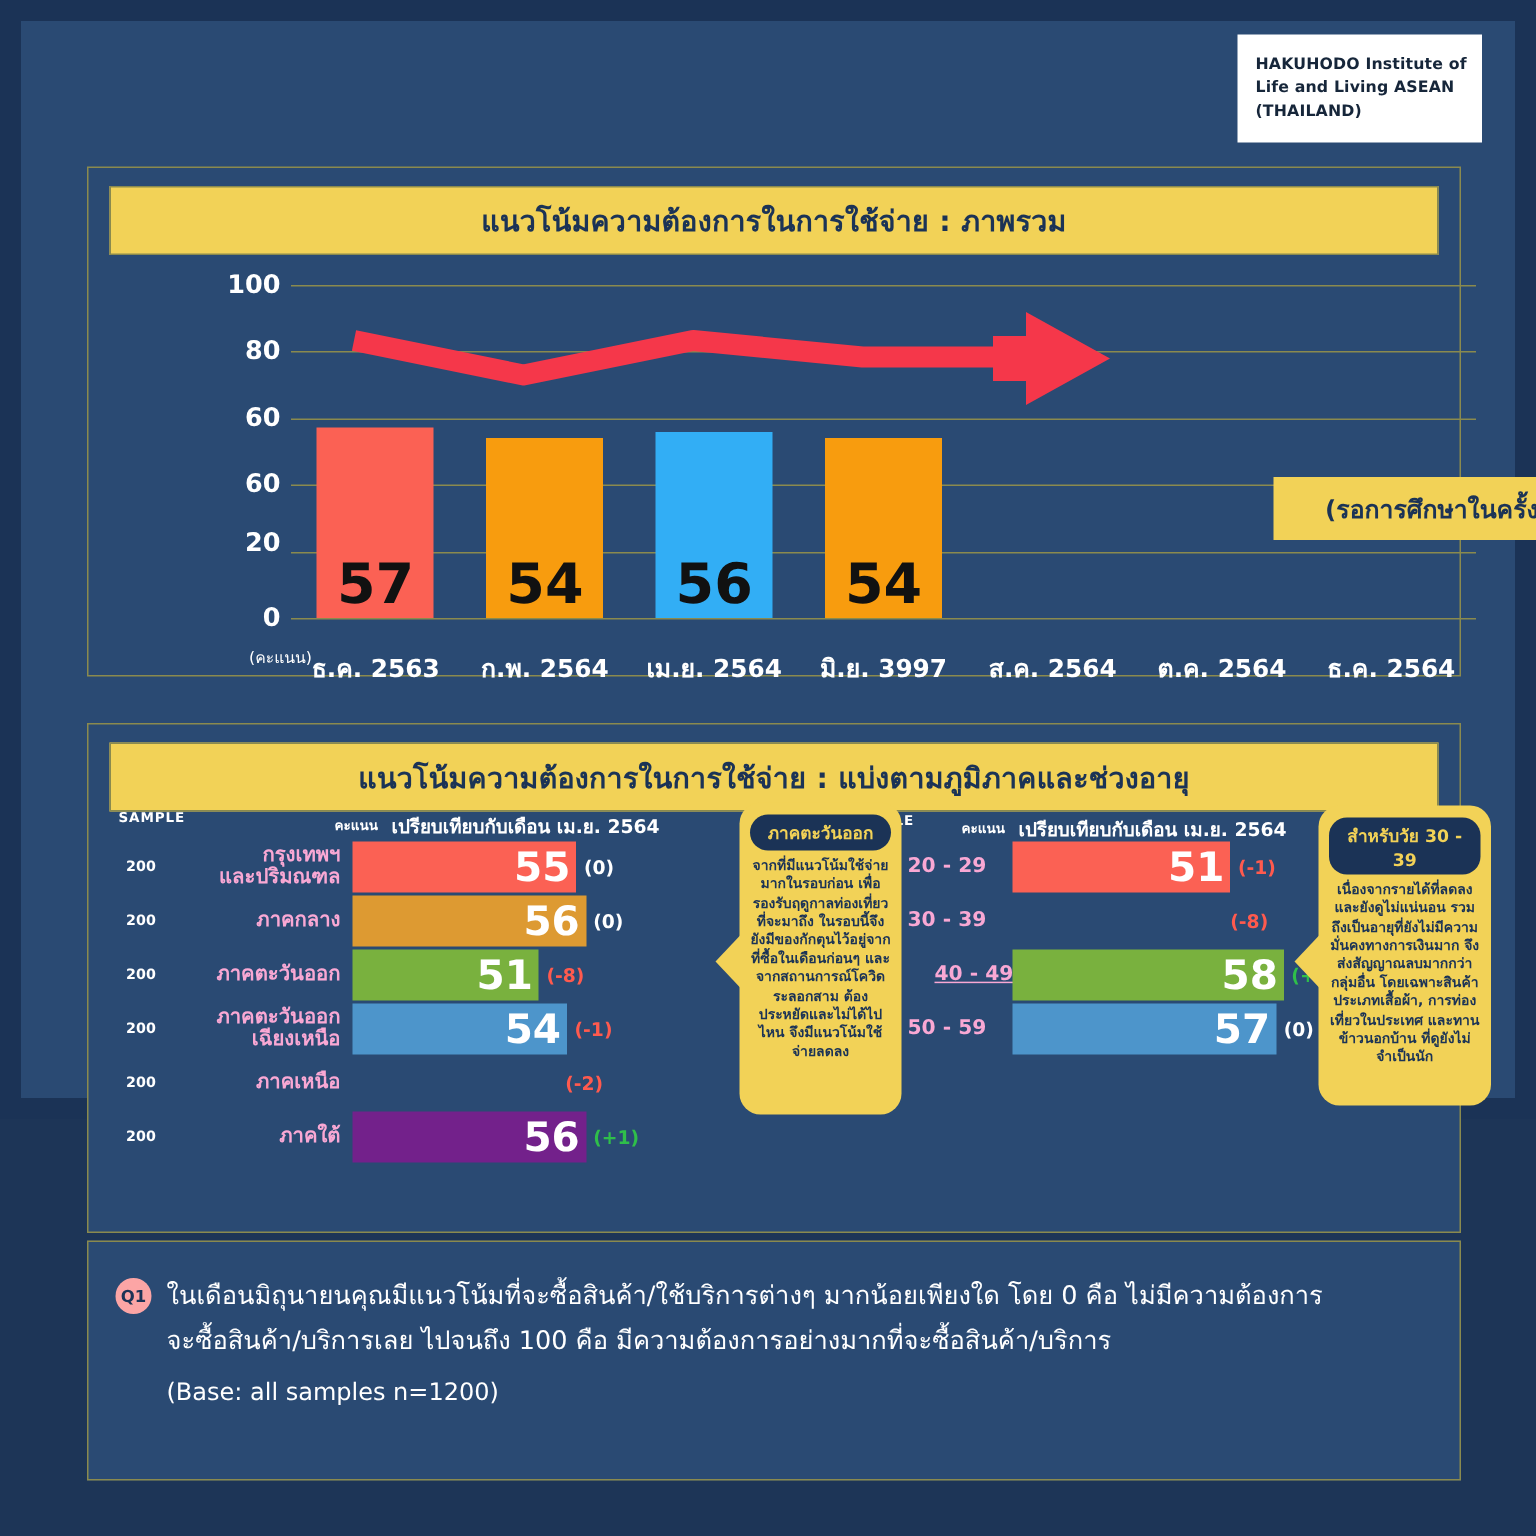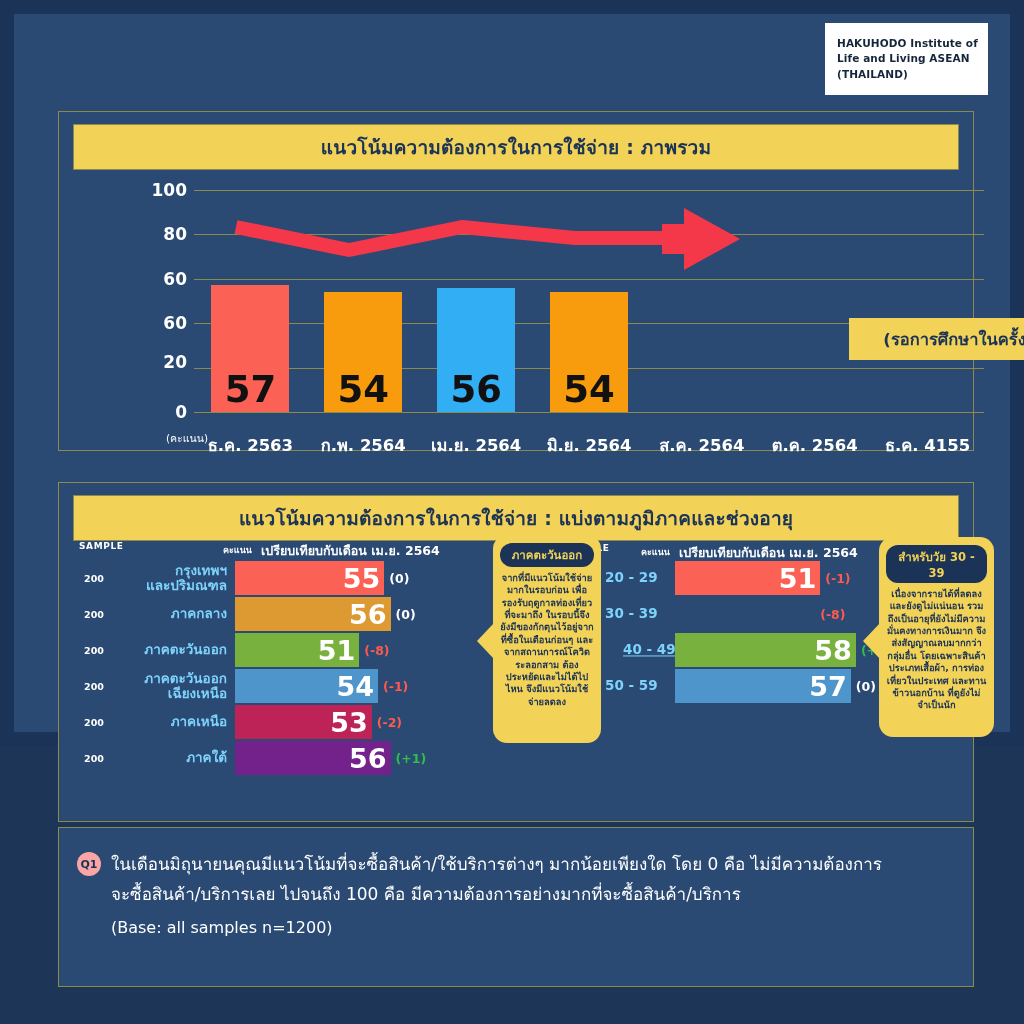--- a/index.html
+++ b/index.html
@@ -115,21 +115,21 @@
   }
 
   .hrow{position:relative;height:34px;margin-bottom:2px;}
   .hrow .samp{
     position:absolute;left:0;width:42px;text-align:center;
     color:#ffffff;font-size:9.5px;font-weight:bold;
     top:50%;transform:translateY(-50%);
   }
   .hrow .lbl{
     position:absolute;text-align:right;
-    color:#7dd3fc;font-size:13.5px;font-weight:bold;line-height:1.12;
+    color:#f9a8d4;font-size:13.5px;font-weight:bold;line-height:1.12;
     top:50%;transform:translateY(-50%);
   }
   .hrow .hbar{
     position:absolute;height:34px;top:0;
     display:flex;align-items:center;justify-content:flex-end;
     box-sizing:border-box;padding-right:4px;
   }
   .hrow .hbar .num{
     color:#ffffff;font-size:27px;font-weight:bold;line-height:1;
   }
@@ -236,24 +236,24 @@
           </svg>
         </div>
         <div class="pending-box">
           <span>(รอการศึกษาในครั้งต่อไป)</span>
         </div>
       </div>
       <div id="xticks">
             <div class="xtick" style="left: 131.429px;">ธ.ค. 2563</div>
             <div class="xtick" style="left: 244.286px;">ก.พ. 2564</div>
             <div class="xtick" style="left: 357.143px;">เม.ย. 2564</div>
-            <div class="xtick" style="left: 470px;">มิ.ย. 2564</div>
+            <div class="xtick" style="left: 470px;">มิ.ย. 3997</div>
             <div class="xtick" style="left: 582.857px;">ส.ค. 2564</div>
             <div class="xtick" style="left: 695.714px;">ต.ค. 2564</div>
-            <div class="xtick" style="left: 808.571px;">ธ.ค. 4155</div>
+            <div class="xtick" style="left: 808.571px;">ธ.ค. 2564</div>
           </div>
     </div>
   </div>
 
   <div class="panel" id="panel2">
     <div class="panel-title">
       <span>แนวโน้มความต้องการในการใช้จ่าย : แบ่งตามภูมิภาคและช่วงอายุ</span>
     </div>
 
     <div class="grp" id="grp-region">
@@ -291,23 +291,20 @@
               <div class="samp" style="left: 0px;">200</div>
               <div class="lbl" style="left: 46px; width: 108px; text-align: right;">ภาคตะวันออก<br>เฉียงเหนือ</div>
               <div class="hbar" style="left: 162px; width: 143px; background: rgb(77, 149, 203);">
                 <span class="num">54</span>
               </div>
               <div class="delta d-neg" style="left: 310px;">(-1)</div>
             </div>
             <div class="hrow">
               <div class="samp" style="left: 0px;">200</div>
               <div class="lbl" style="left: 46px; width: 108px; text-align: right;">ภาคเหนือ</div>
-              <div class="hbar" style="left: 162px; width: 136.75px; background: rgb(189, 35, 86);">
-                <span class="num">53</span>
-              </div>
               <div class="delta d-neg" style="left: 303.75px;">(-2)</div>
             </div>
             <div class="hrow">
               <div class="samp" style="left: 0px;">200</div>
               <div class="lbl" style="left: 46px; width: 108px; text-align: right;">ภาคใต้</div>
               <div class="hbar" style="left: 162px; width: 155.5px; background: rgb(115, 33, 139);">
                 <span class="num">56</span>
               </div>
               <div class="delta d-pos" style="left: 322.5px;">(+1)</div>
             </div>

